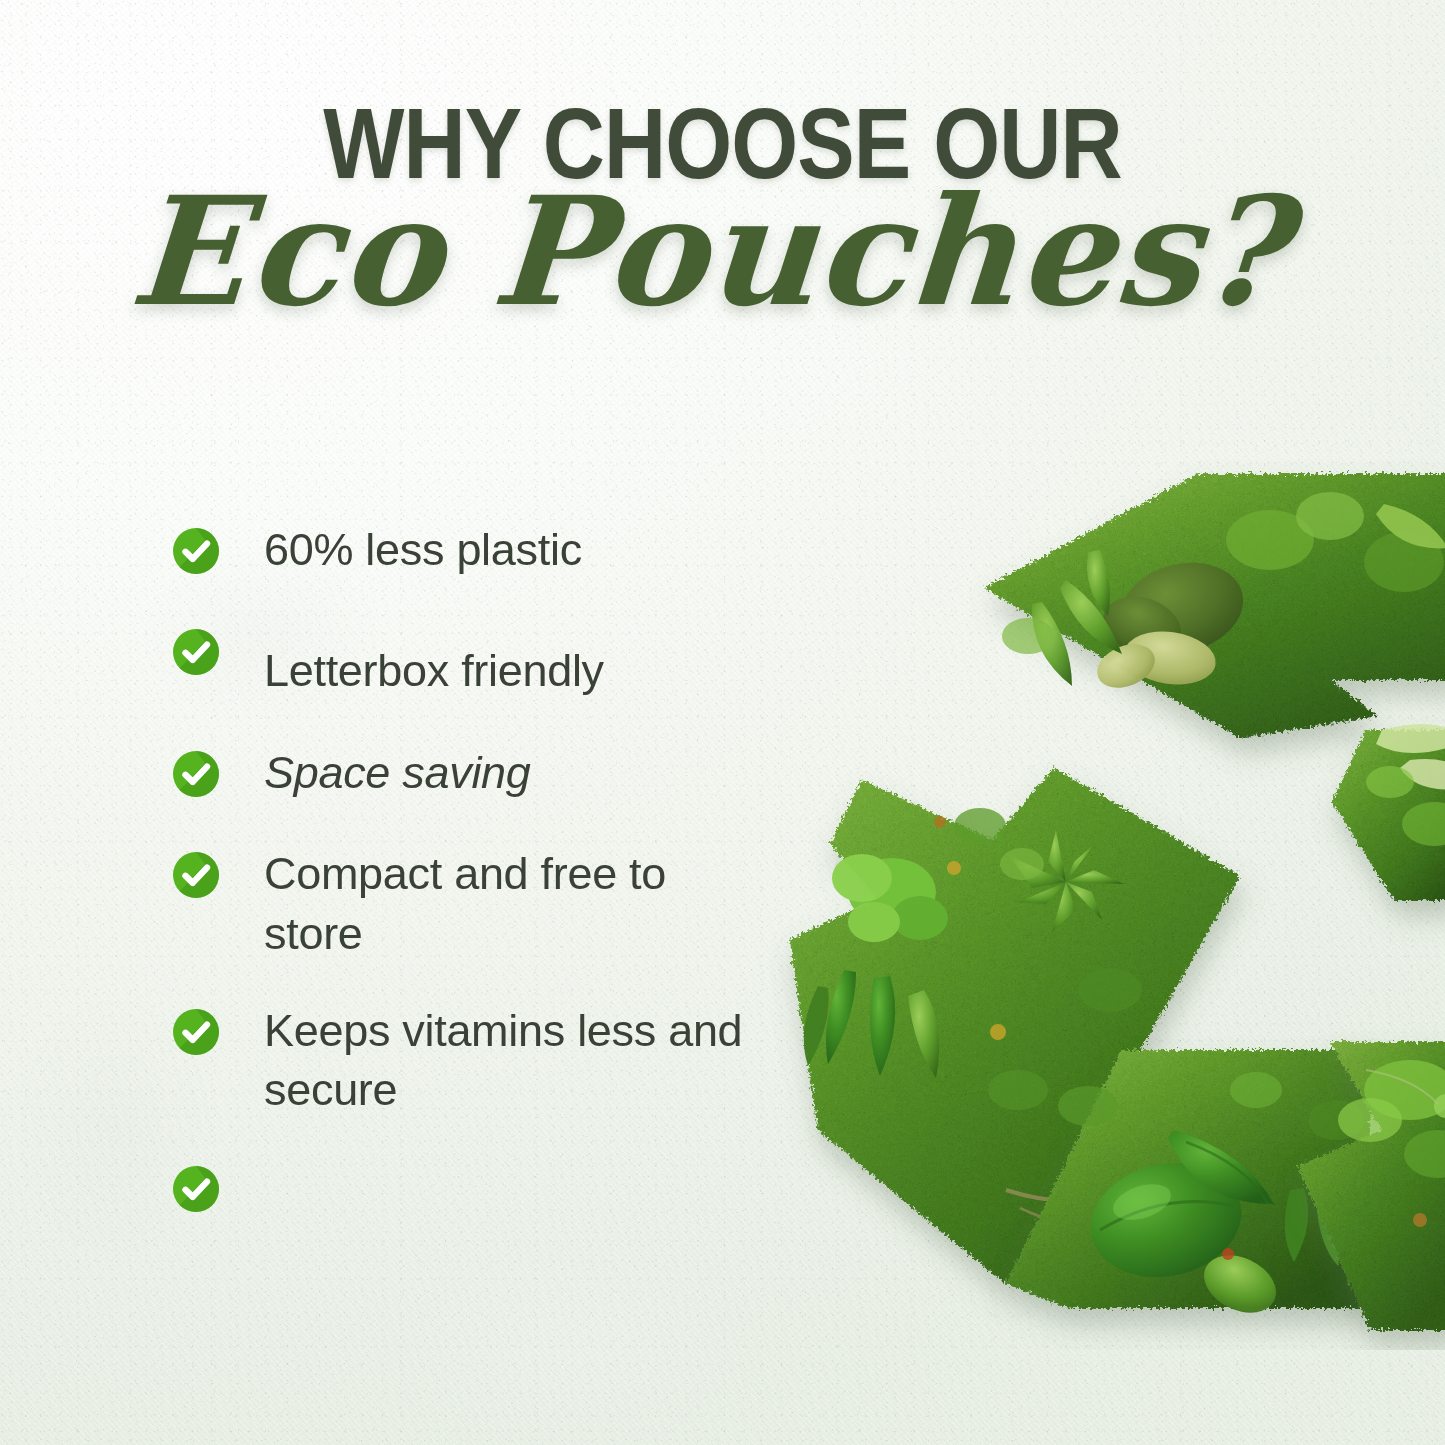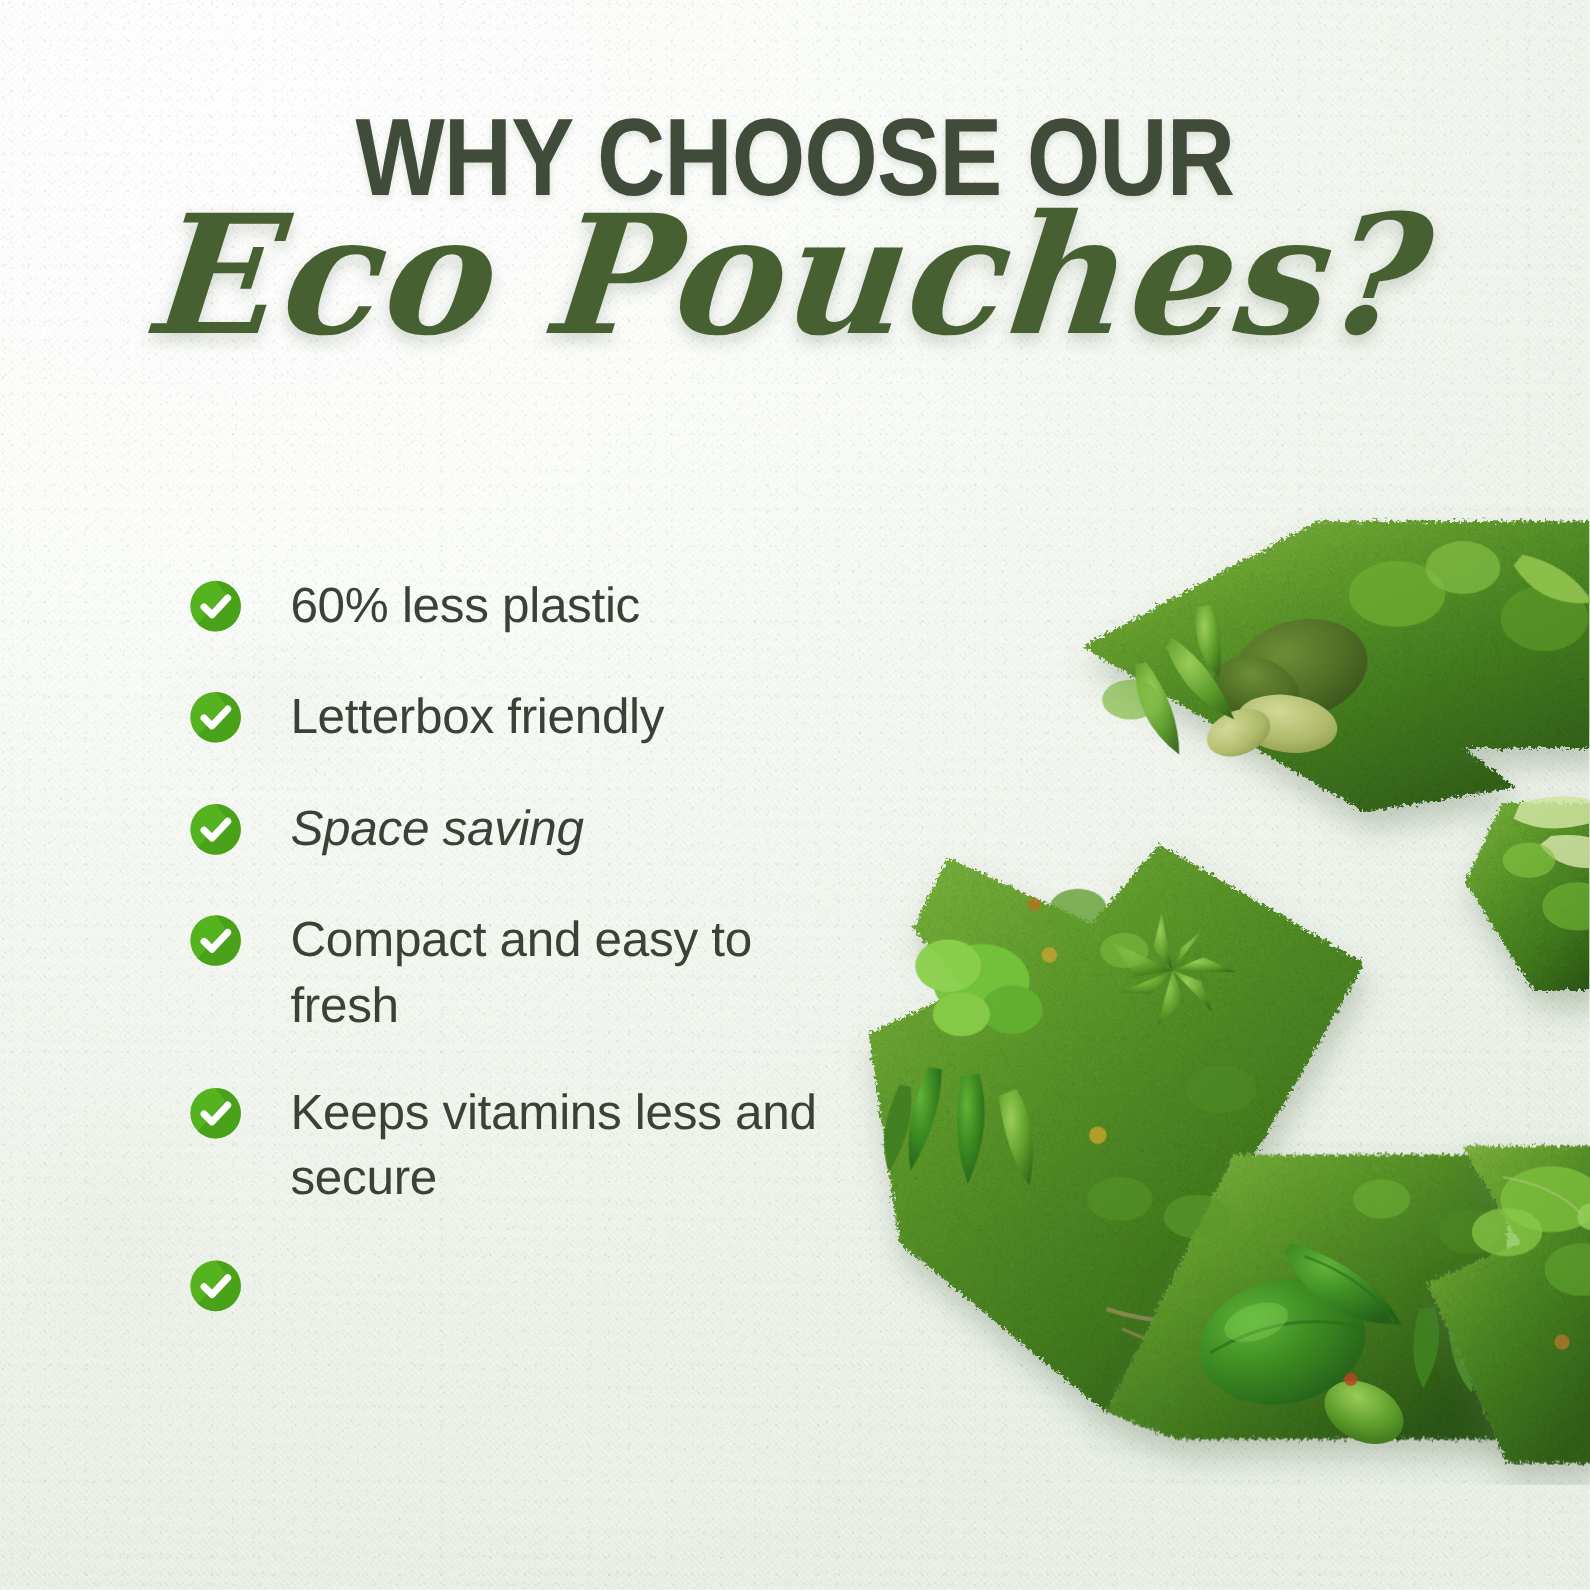--- a/index.html
+++ b/index.html
@@ -6,21 +6,21 @@
     margin: 0;
     padding: 0;
     background: #ffffff;
   }
   #canvas {
     position: relative;
     width: 1445px;
     height: 1445px;
     overflow: hidden;
     font-family: "Liberation Sans", sans-serif;
-    background: #e5e5e5;
+    background: #22c55e;
   }
 
   
   .bg-base {
     position: absolute;
     inset: 0;
     background:
       radial-gradient(ellipse 120% 95% at 14% 6%, #ffffff 0%, #fbfdfa 30%, #f2f6ef 58%, #e7eee4 100%),
       linear-gradient(160deg, #fdfefc 0%, #f4f8f1 45%, #e3ece0 100%);
   }
@@ -342,21 +342,21 @@
     </div>
 
     <div class="item">
       <span class="check">
         <svg width="48" height="48" viewBox="0 0 48 48">
           <circle cx="24" cy="24" r="23" fill="#55b320"></circle>
           <path d="M24 1a23 23 0 0 1 0 46 23 23 0 0 1-16.3-6.7L33 13z" fill="#3f9414" opacity=".55"></path>
           <path d="M13.5 24.8l7.2 7.1L35 16.6" stroke="#ffffff" stroke-width="6.4" stroke-linecap="round" stroke-linejoin="round" fill="none"></path>
         </svg>
       </span>
-      <span class="item-text" style="color: rgb(58, 66, 56);">Letterbox friendly</span>
+      <span class="item-text" style="color: rgb(58, 66, 56); margin-top: 20px;">Letterbox friendly</span>
     </div>
 
     <div class="item">
       <span class="check">
         <svg width="48" height="48" viewBox="0 0 48 48">
           <circle cx="24" cy="24" r="23" fill="#55b320"></circle>
           <path d="M24 1a23 23 0 0 1 0 46 23 23 0 0 1-16.3-6.7L33 13z" fill="#3f9414" opacity=".55"></path>
           <path d="M13.5 24.8l7.2 7.1L35 16.6" stroke="#ffffff" stroke-width="6.4" stroke-linecap="round" stroke-linejoin="round" fill="none"></path>
         </svg>
       </span>
@@ -364,21 +364,21 @@
     </div>
 
     <div class="item tall">
       <span class="check">
         <svg width="48" height="48" viewBox="0 0 48 48">
           <circle cx="24" cy="24" r="23" fill="#55b320"></circle>
           <path d="M24 1a23 23 0 0 1 0 46 23 23 0 0 1-16.3-6.7L33 13z" fill="#3f9414" opacity=".55"></path>
           <path d="M13.5 24.8l7.2 7.1L35 16.6" stroke="#ffffff" stroke-width="6.4" stroke-linecap="round" stroke-linejoin="round" fill="none"></path>
         </svg>
       </span>
-      <span class="item-text" style="color: rgb(58, 66, 56);">Compact and easy to fresh</span>
+      <span class="item-text" style="color: rgb(58, 66, 56);">Compact and free to store</span>
     </div>
 
     <div class="item tall">
       <span class="check">
         <svg width="48" height="48" viewBox="0 0 48 48">
           <circle cx="24" cy="24" r="23" fill="#55b320"></circle>
           <path d="M24 1a23 23 0 0 1 0 46 23 23 0 0 1-16.3-6.7L33 13z" fill="#3f9414" opacity=".55"></path>
           <path d="M13.5 24.8l7.2 7.1L35 16.6" stroke="#ffffff" stroke-width="6.4" stroke-linecap="round" stroke-linejoin="round" fill="none"></path>
         </svg>
       </span>

